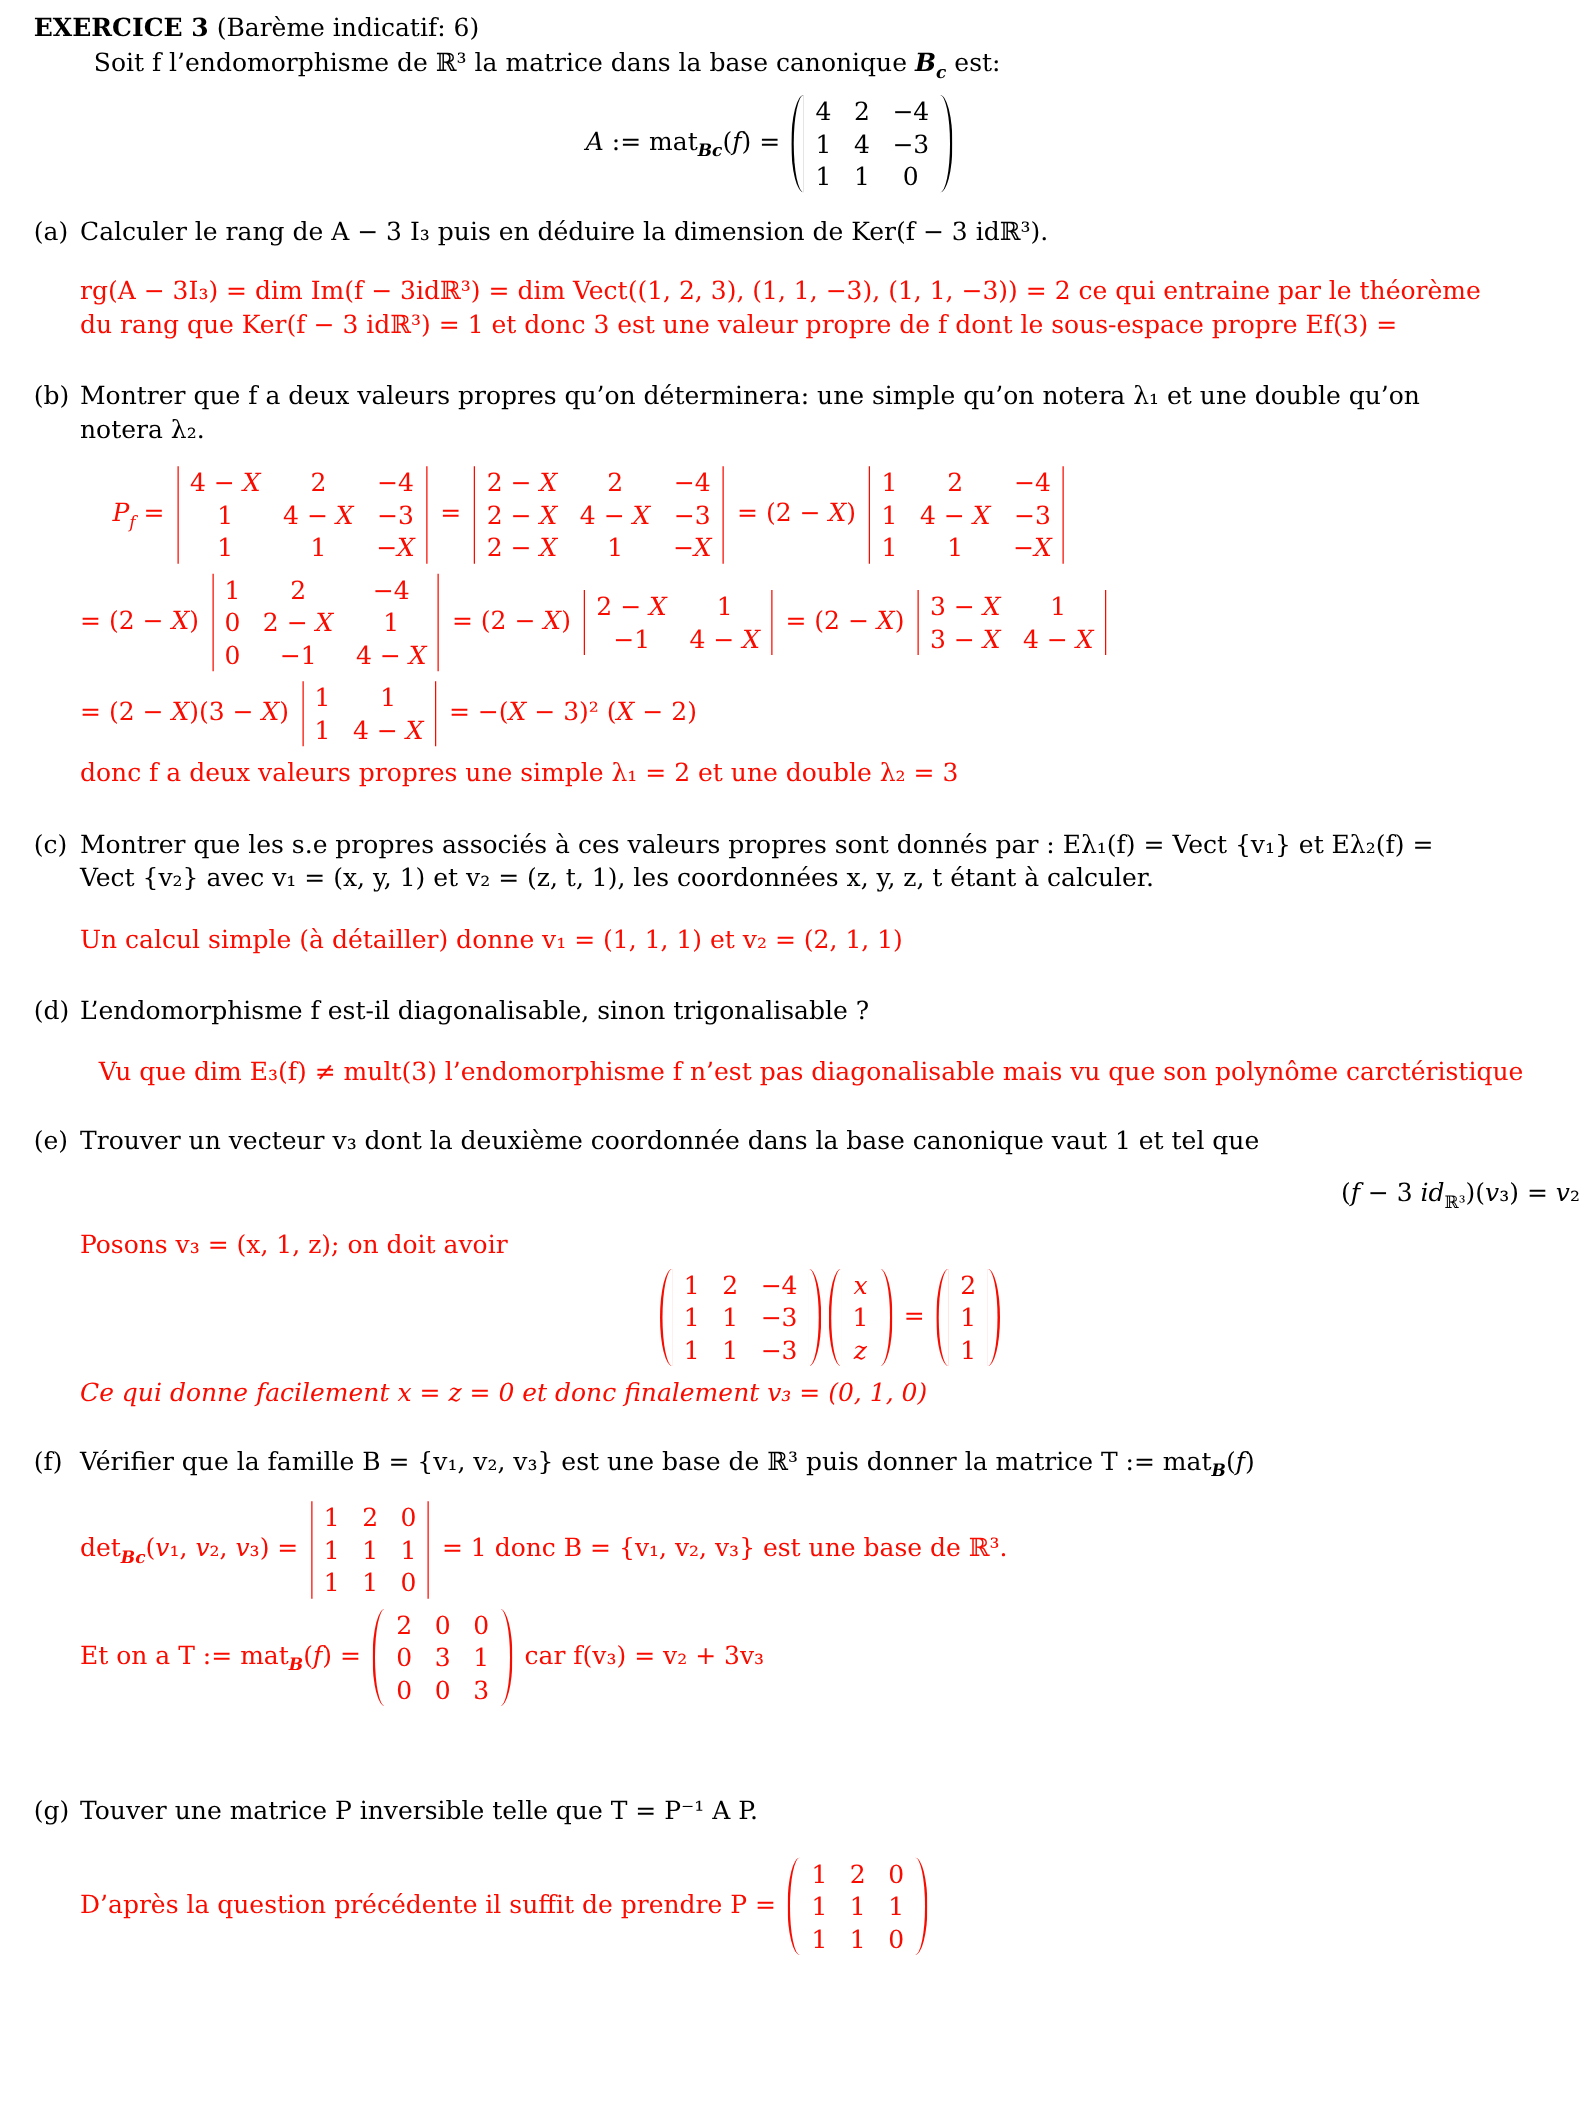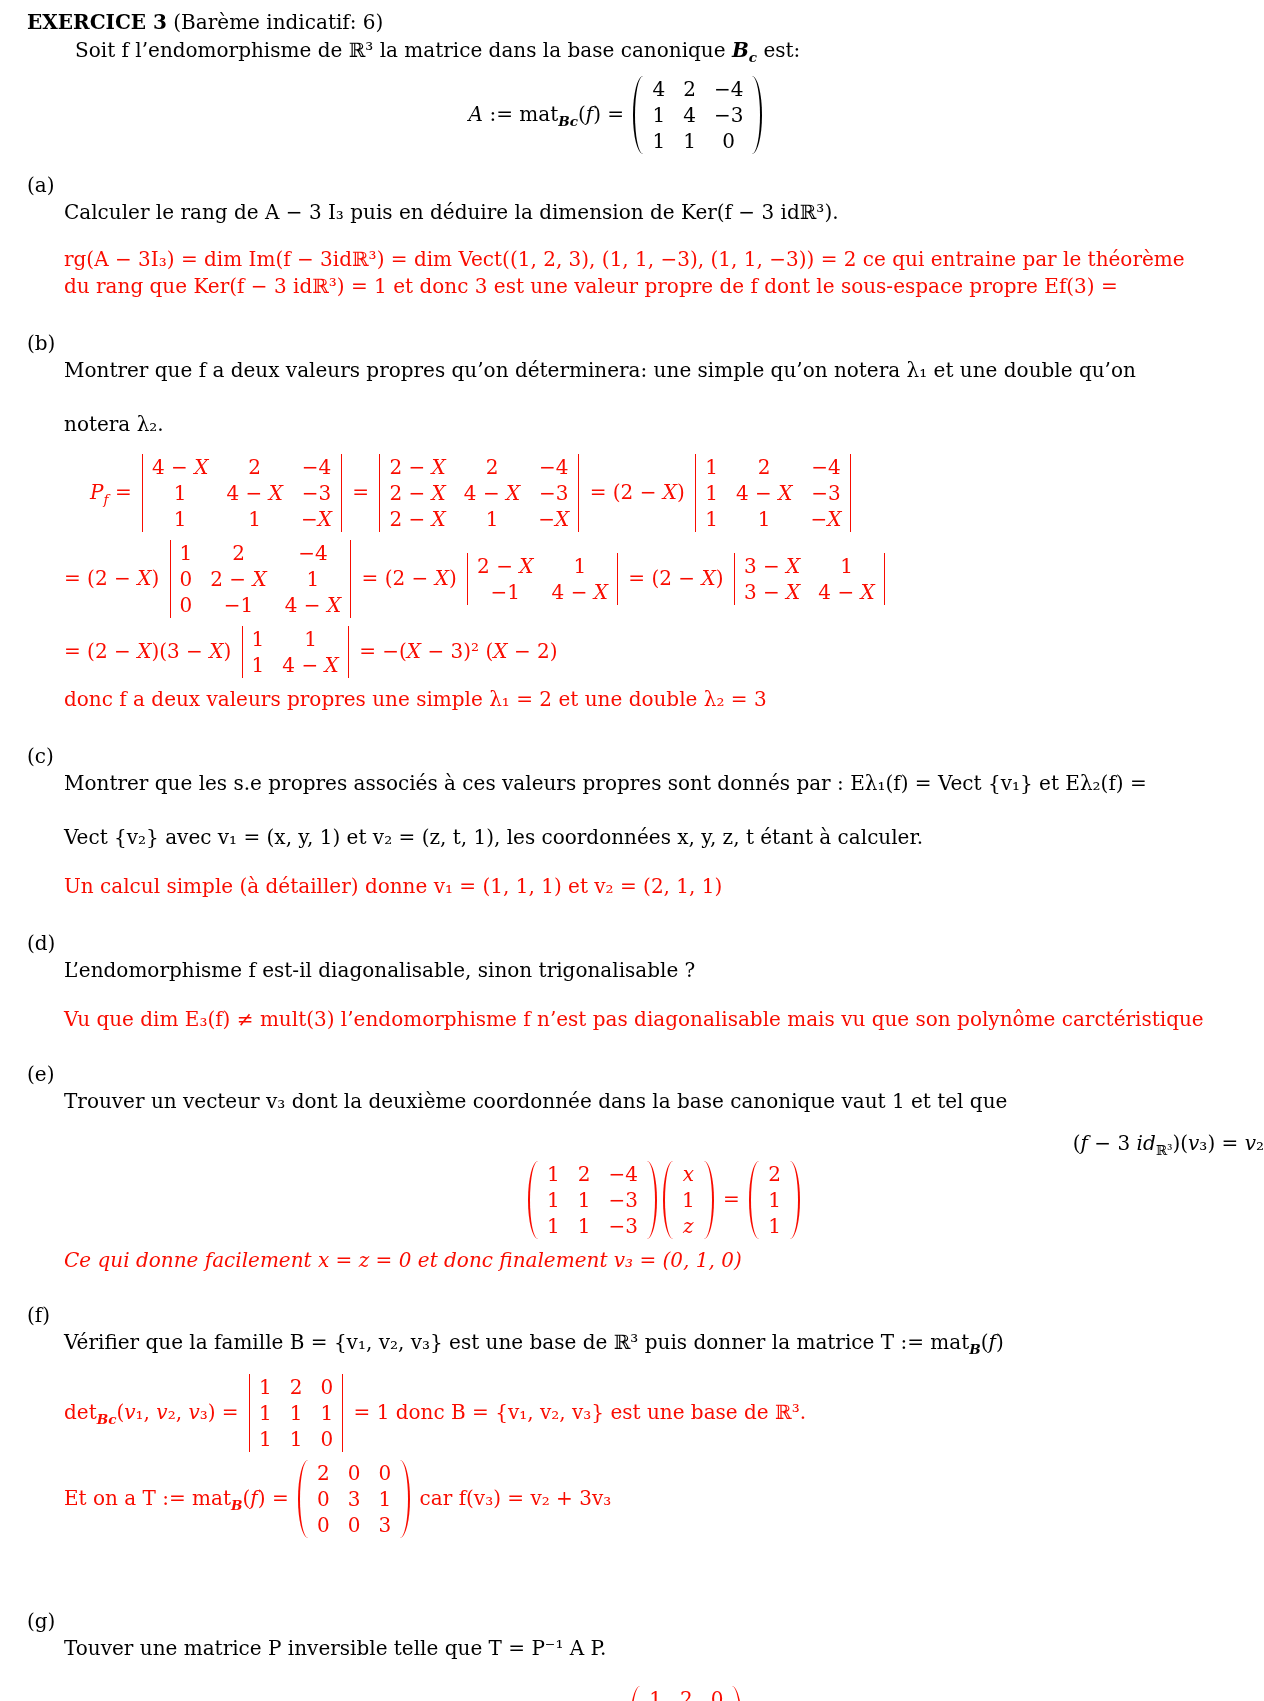--- a/index.html
+++ b/index.html
@@ -17,31 +17,31 @@
   sub { font-size:68%; line-height:0; }
   .hdr { line-height:28px; white-space:nowrap; }
   .intro { line-height:28px; white-space:nowrap;margin-left:48px; }
 
   .deq { text-align:center; white-space:nowrap; }
   .deq-a { margin-top:12px; width:1180px; }
 
   .item { display:flex; }
   .il { width:37px; flex:none; line-height:27px; }
   .ib { flex:1; min-width:0; }
-  .qline { white-space:nowrap; line-height:27px;margin-top:27px; }
+  .qline { white-space:nowrap; line-height:27px; }
   .ans { color:var(--answer-red); }
   .line { white-space:nowrap; line-height:27px; }
 
   .mi-a { margin-top:18px; }
   .ans-a { margin-top:20px; }
   .mi-b { margin-top:30px; }
   .mi-c { margin-top:30px; }
   .ans-c { margin-top:22px; }
   .mi-d { margin-top:30px; }
-  .ans-d { margin-top:22px; }
+  .ans-d { margin-top:22px;margin-left:15px; }
   .mi-e { margin-top:28px; }
   .deq-e { margin-top:16px;text-align:right; }
   .posons { margin-top:16px; }
   .deq-mateq { margin-top:6px; }
   .concl-e { margin-top:8px;font-style:italic; }
   .mi-f { margin-top:28px; }
   .mline-det { margin-top:18px; }
   .mline-t { margin-top:8px; }
   .mi-g { margin-top:70px; }
   .ans-g { margin-top:24px; }
@@ -234,20 +234,21 @@
       </div>
     </div>
   </div>
 
   <div class="item mi-e">
     <div class="il">(e)</div>
     <div class="ib">
       <div class="qline">Trouver un vecteur v₃ dont la deuxième coordonnée dans la base canonique vaut 1 et tel que</div>
       <div class="deq deq-e"><span>(<i>f</i> − 3 <i>id</i></span><sub>ℝ³</sub><span>)(<i>v</i>₃) = <i>v</i>₂</span></div>
       <div class="ans">
+        <div class="line posons">Posons v₃ = (x, 1, z); on doit avoir</div>
         <div class="deq deq-mateq"><span class="pmat">
               <span class="lp"></span>
               <span class="mat" style="grid-template-columns: repeat(3, auto);">
                 <span class="mcell">1</span>
                 <span class="mcell">2</span>
                 <span class="mcell">−4</span>
                 <span class="mcell">1</span>
                 <span class="mcell">1</span>
                 <span class="mcell">−3</span>
                 <span class="mcell">1</span>

